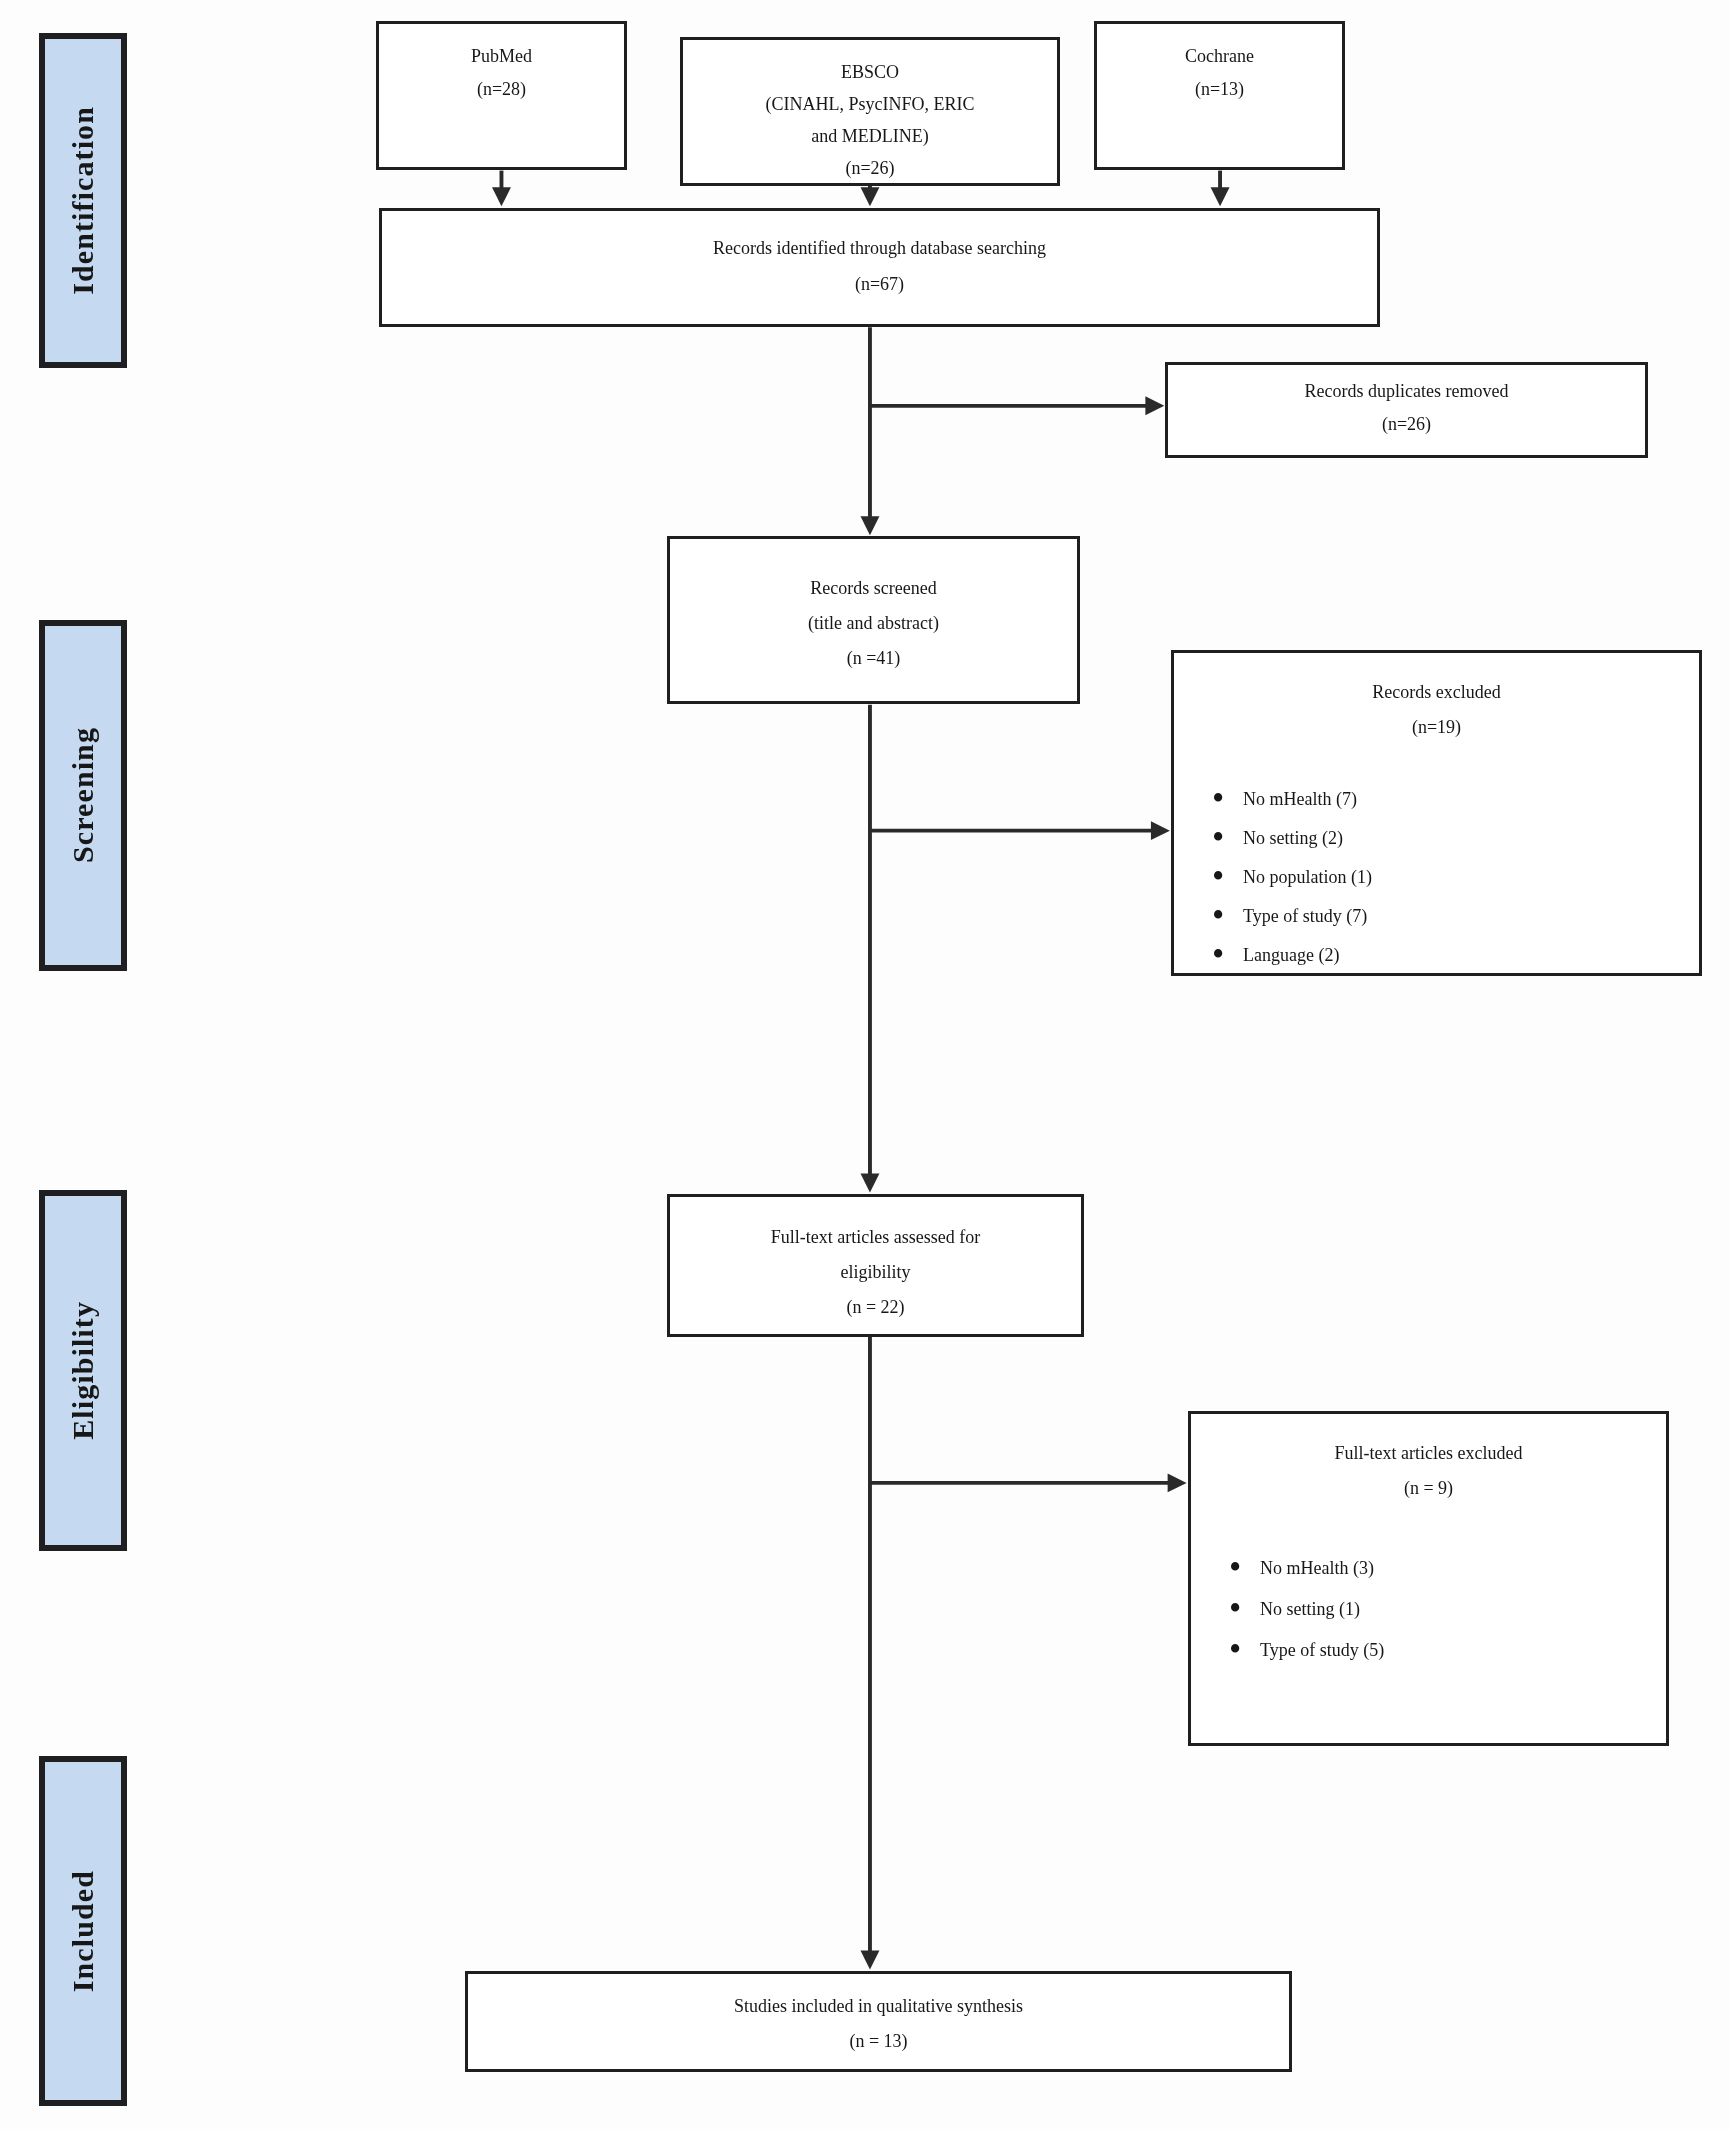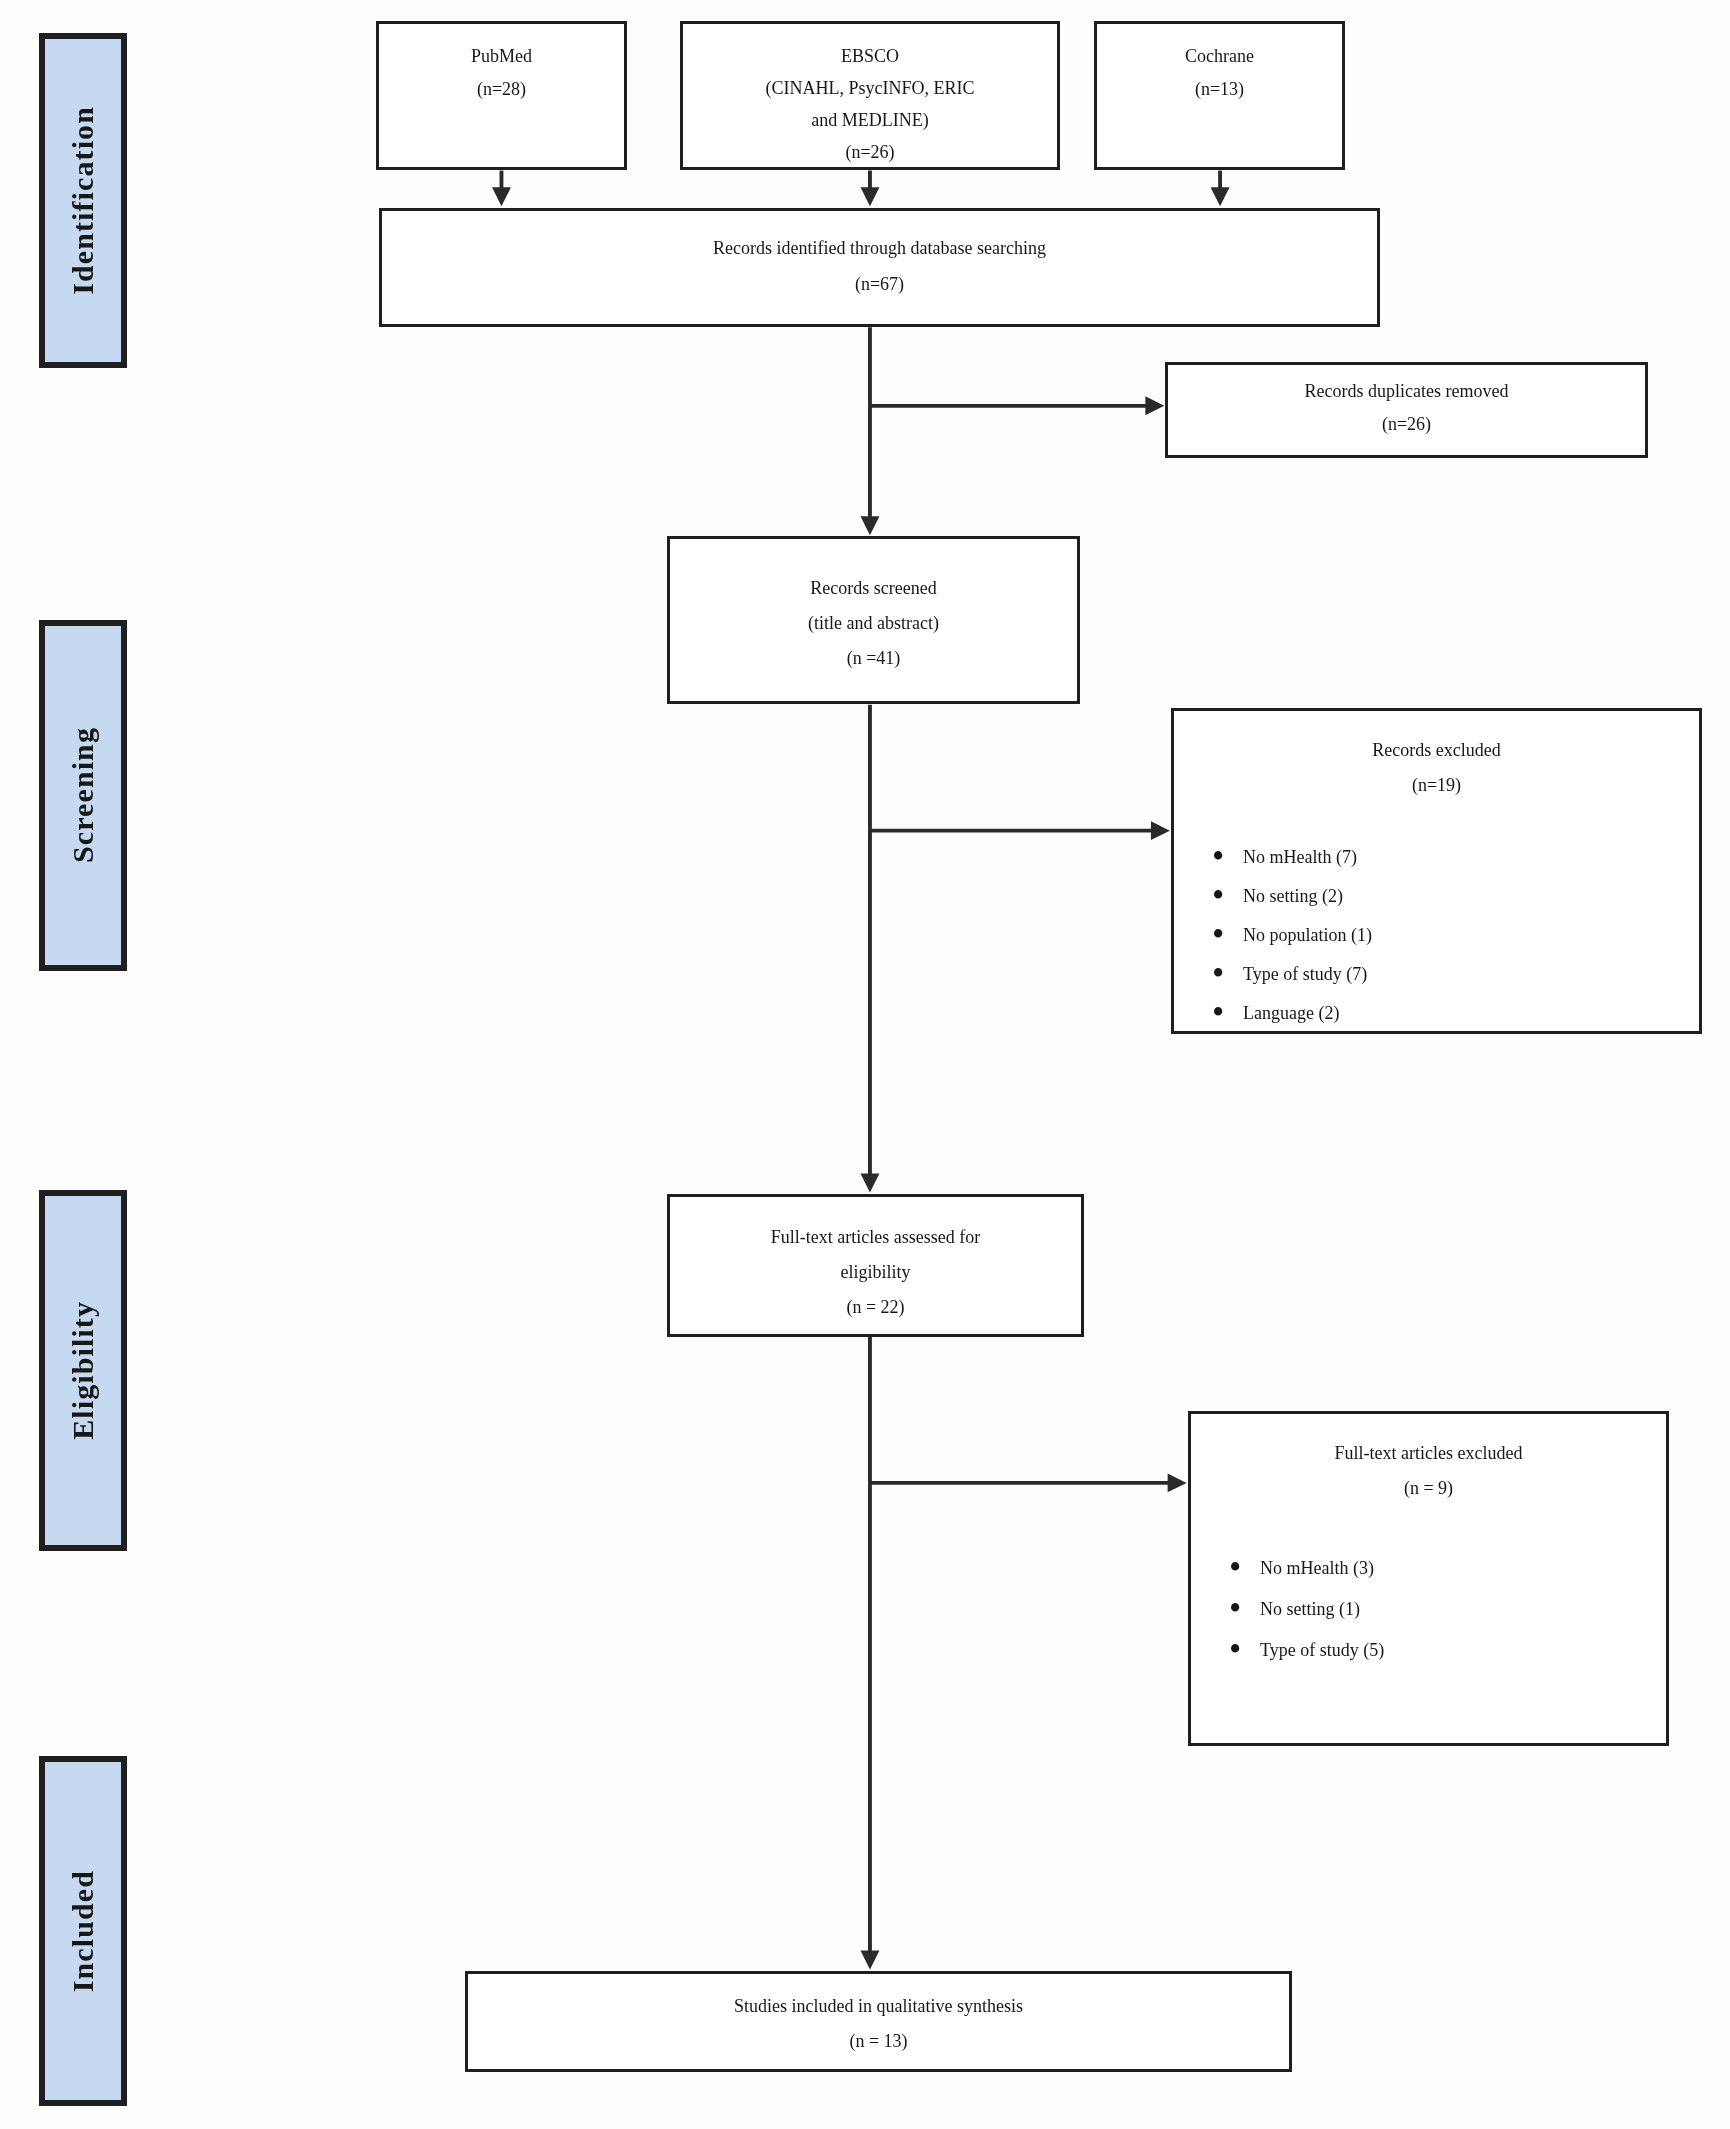--- a/index.html
+++ b/index.html
@@ -58,27 +58,27 @@
     background: var(--box-fill, #ffffff);
     border: 3.9px solid var(--border, #1f1f22);
     box-sizing: border-box;
     text-align: center;
     font-size: 18px;
     line-height: 33px;
   }
   .box .line { white-space: nowrap; }
 
   #box-pubmed    { left: 376px;  top: 21px;   width: 251px;  height: 149px; padding-top: 15.6px; }
-  #box-ebsco     { left: 680px; top: 21px;   width: 380px;  height: 149px; padding-top: 15.6px; line-height: 32px; }
+  #box-ebsco     { left: 680px; top: 37px;   width: 380px;  height: 149px; padding-top: 15.6px; line-height: 32px; }
   #box-cochrane  { left: 1094px; top: 21px;   width: 251px;  height: 149px; padding-top: 15.6px; }
 
   #box-identified  { left: 379px;  top: 208px;  width: 1001px; height: 119px; padding-top: 19px; line-height: 36px; }
   #box-duplicates  { left: 1165px; top: 362px;  width: 483px;  height: 96px; padding-top: 10px; }
   #box-screened    { left: 667px; top: 536px;  width: 413px;  height: 168px; padding-top: 32px; line-height: 35px; }
-  #box-excluded1   { left: 1171px; top: 708px; width: 531px;  height: 326px; padding-top: 22px; line-height: 35px; }
+  #box-excluded1   { left: 1171px; top: 650px; width: 531px;  height: 326px; padding-top: 22px; line-height: 35px; }
   #box-assessed    { left: 667px; top: 1194px; width: 417px;  height: 143px; padding-top: 23px; line-height: 35px; }
   #box-excluded2   { left: 1188px; top: 1411px; width: 481px;  height: 335px; padding-top: 22px; line-height: 35px; }
   #box-included    { left: 465px;  top: 1971px; width: 827px; height: 101px; padding-top: 14.5px; line-height: 35px; }
 
   
   .reasons {
     list-style: none;
     text-align: left;
     padding: 0;
     margin: 35px 0 0 37px;

